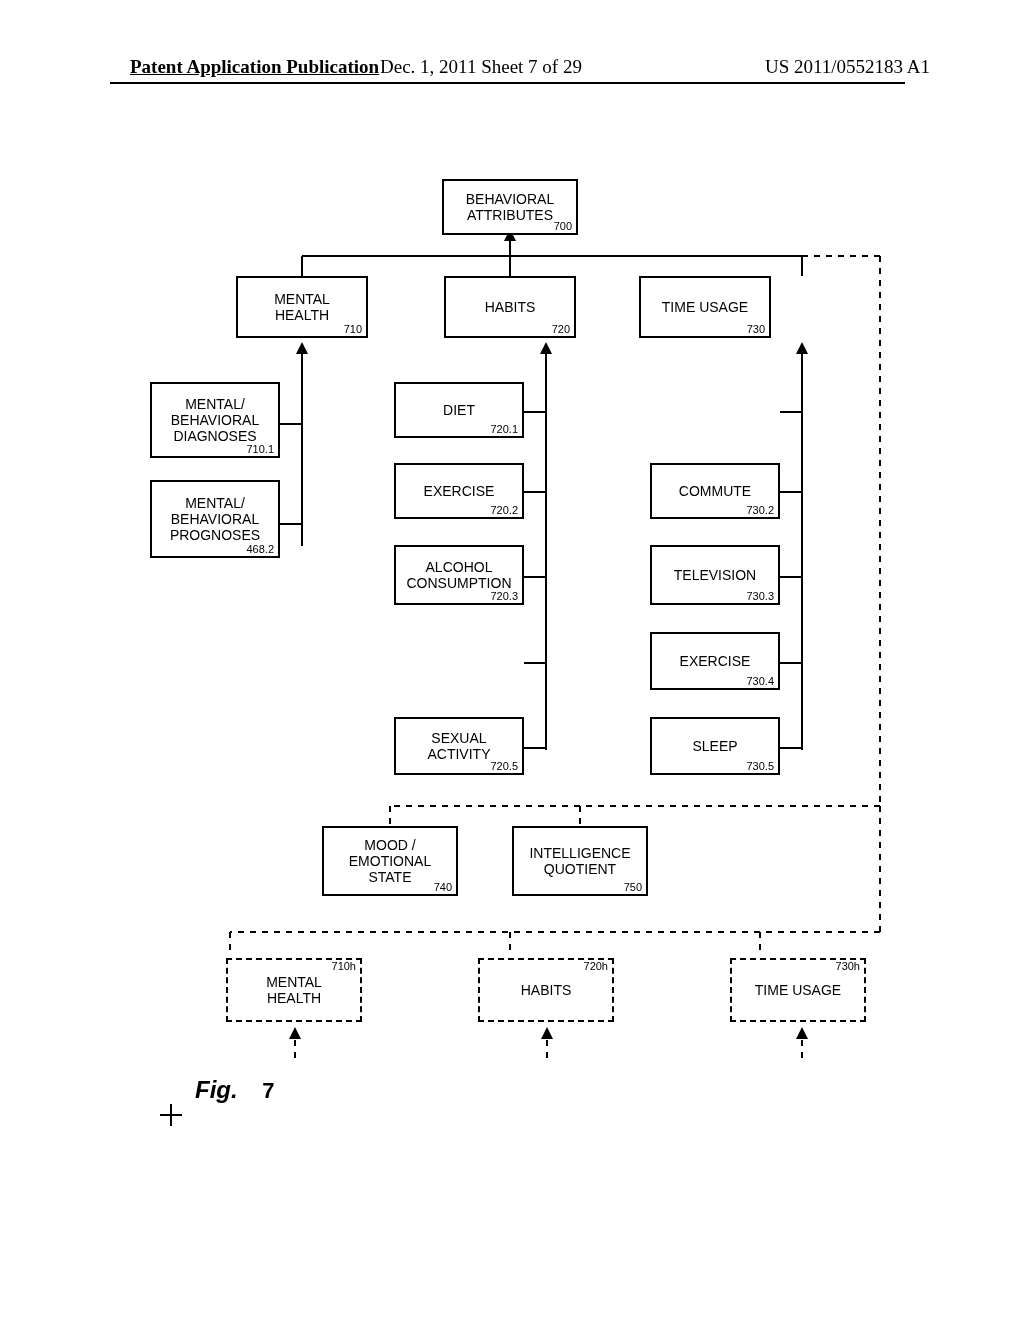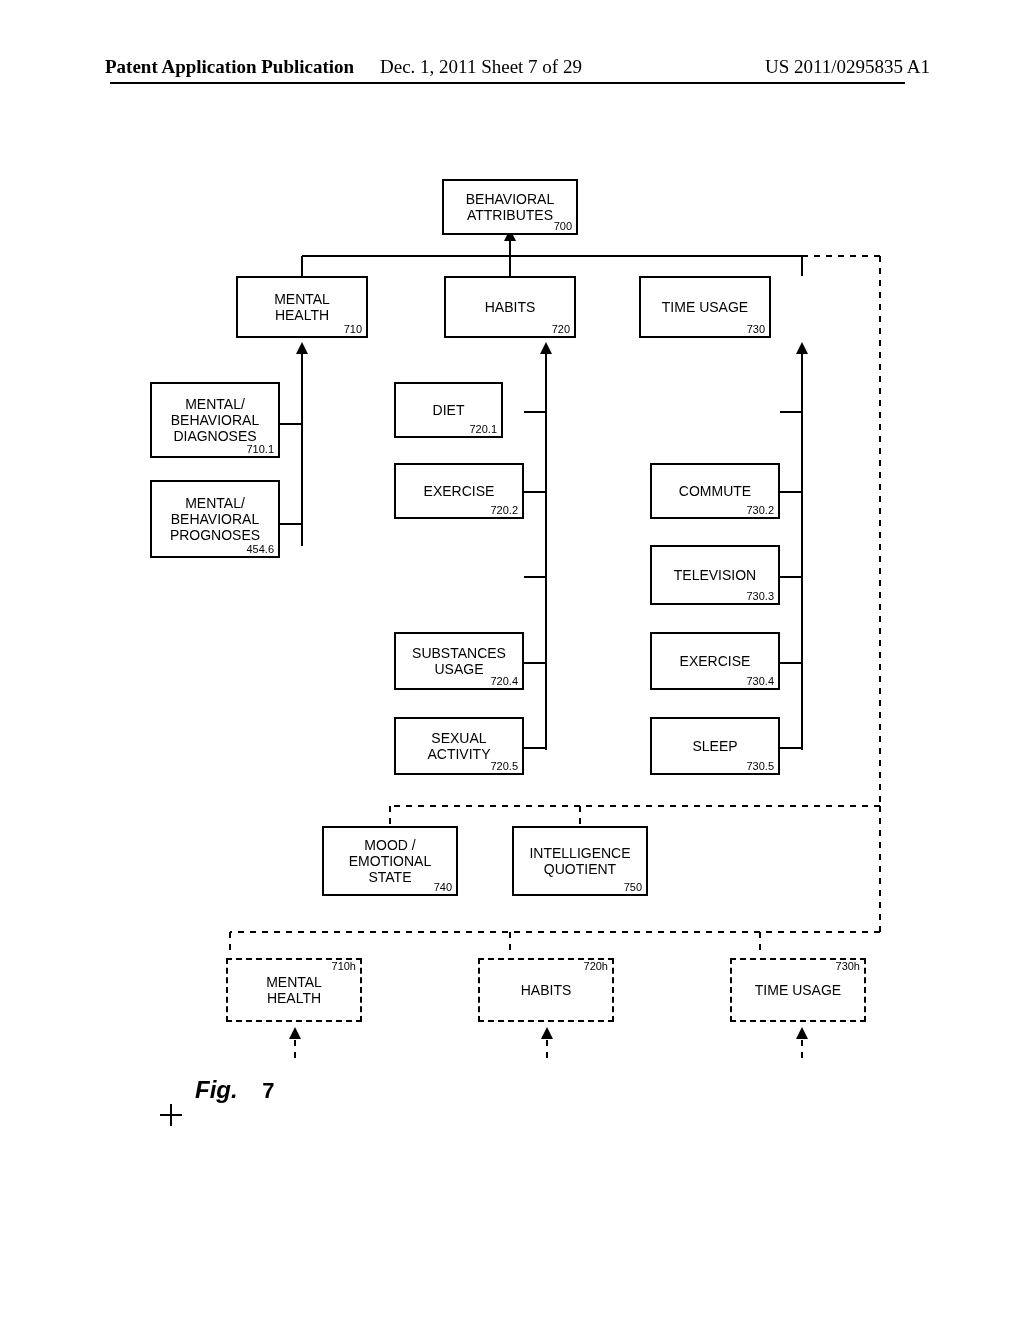--- a/index.html
+++ b/index.html
@@ -16,21 +16,21 @@
     background: #fff;
   }
   .header {
     position: absolute;
     top: 56px;
     left: 0;
     width: 1024px;
     font-family: "Times New Roman", Times, serif;
     font-size: 19px;
   }
-  .header .hleft { position: absolute; left: 105px; font-weight: bold; }
+  .header .hleft { position: absolute; left: 130px; font-weight: bold; text-decoration: underline; }
   .header .hmid  { position: absolute; left: 380px; }
   .header .hright{ position: absolute; left: 765px; }
   .hr {
     position: absolute;
     top: 82px;
     left: 110px;
     width: 795px;
     height: 2px;
     background: #000;
   }
@@ -88,21 +88,21 @@
   .cross::after  { top: 10px; left: 0; height: 2px; width: 22px; }
 </style>
 </head>
 <body>
 
 <div class="page">
 
   <div class="header">
     <span class="hleft">Patent Application Publication</span>
     <span class="hmid">Dec. 1, 2011   Sheet 7 of 29</span>
-    <span class="hright">US 2011/0295835 A1</span>
+    <span class="hright">US 2011/0552183 A1</span>
   </div>
   <div class="hr"></div>
 
   <svg width="800" height="1050">
     <defs>
       <marker id="arrow" markerWidth="12" markerHeight="12" refX="6" refY="6" orient="auto" markerUnits="userSpaceOnUse">
         <path d="M0,0 L12,6 L0,12 Z" fill="#000"></path>
       </marker>
     </defs>
     <g stroke="#000" stroke-width="2" fill="none">
@@ -177,35 +177,35 @@
   <div class="box" style="left:150px; top:382px; width:130px; height:76px;">
     <span class="lbl">MENTAL/
 BEHAVIORAL
 DIAGNOSES</span>
     <span class="ref">710.1</span>
   </div>
   <div class="box" style="left:150px; top:480px; width:130px; height:78px;">
     <span class="lbl">MENTAL/
 BEHAVIORAL
 PROGNOSES</span>
-    <span class="ref">454.6</span>
-  </div>
-
-  <div class="box" style="left:394px; top:382px; width:109px; height:56px;">
+    <span class="ref">468.2</span>
+  </div>
+
+  <div class="box" style="left:394px; top:382px; width:130px; height:56px;">
     <span class="lbl">DIET</span>
     <span class="ref">720.1</span>
   </div>
   <div class="box" style="left:394px; top:463px; width:130px; height:56px;">
     <span class="lbl">EXERCISE</span>
     <span class="ref">720.2</span>
   </div>
-  <div class="box" style="left:394px; top:632px; width:130px; height:58px;">
-    <span class="lbl">SUBSTANCES
-USAGE</span>
-    <span class="ref">720.4</span>
+  <div class="box" style="left:394px; top:545px; width:130px; height:60px;">
+    <span class="lbl">ALCOHOL
+CONSUMPTION</span>
+    <span class="ref">720.3</span>
   </div>
   <div class="box" style="left:394px; top:717px; width:130px; height:58px;">
     <span class="lbl">SEXUAL
 ACTIVITY</span>
     <span class="ref">720.5</span>
   </div>
 
   <div class="box" style="left:650px; top:463px; width:130px; height:56px;">
     <span class="lbl">COMMUTE</span>
     <span class="ref">730.2</span>

